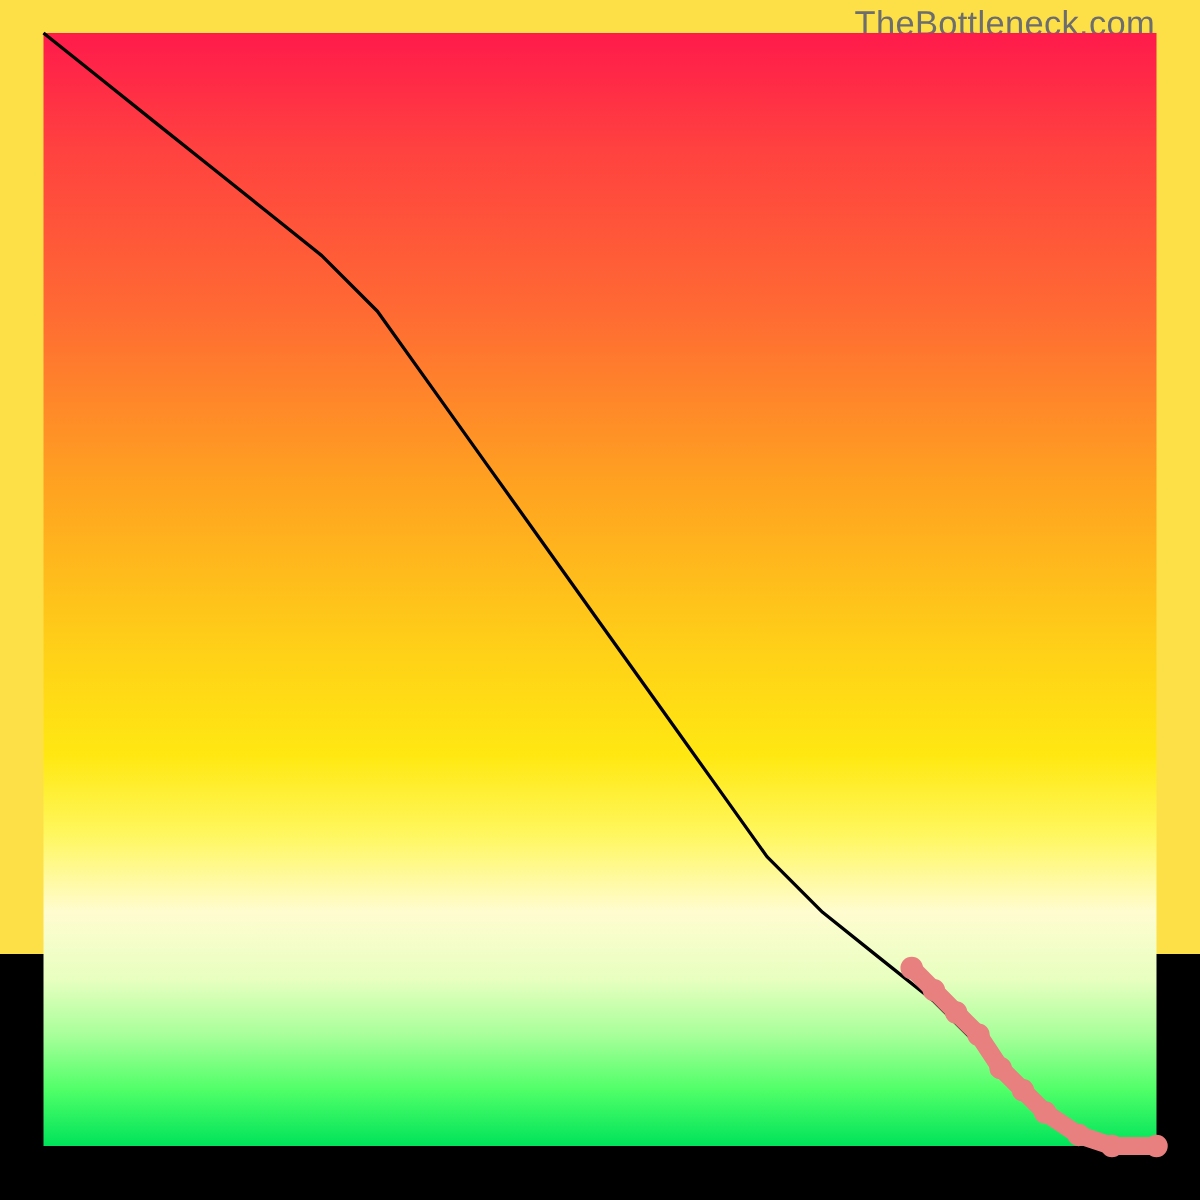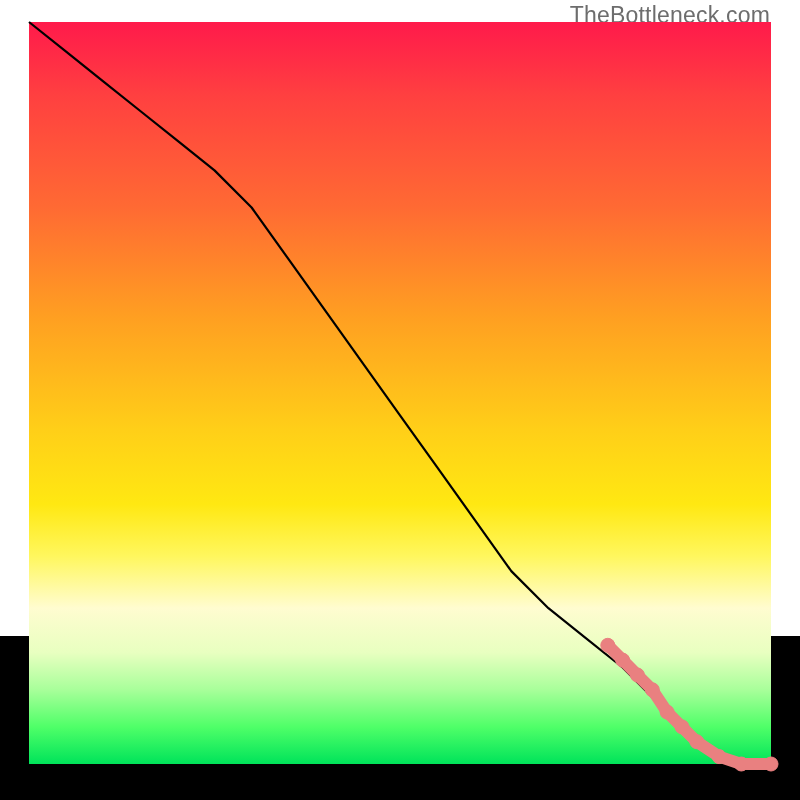--- a/index.html
+++ b/index.html
@@ -8,21 +8,21 @@
     width: 800px;
     height: 800px;
     background: #000;
     font-family: Arial, Helvetica, sans-serif;
     overflow: hidden;
   }
   .frame {
     position: relative;
     width: 800px;
     height: 636px;
-    background: #ffffff;
+    background: #fde047;
   }
   .plot {
     position: absolute;
     left: 29px;
     top: 22px;
     width: 742px;
     height: 742px;
     background: linear-gradient(to bottom,
       #ff1a4b 0%,
       #ff4040 10%,

